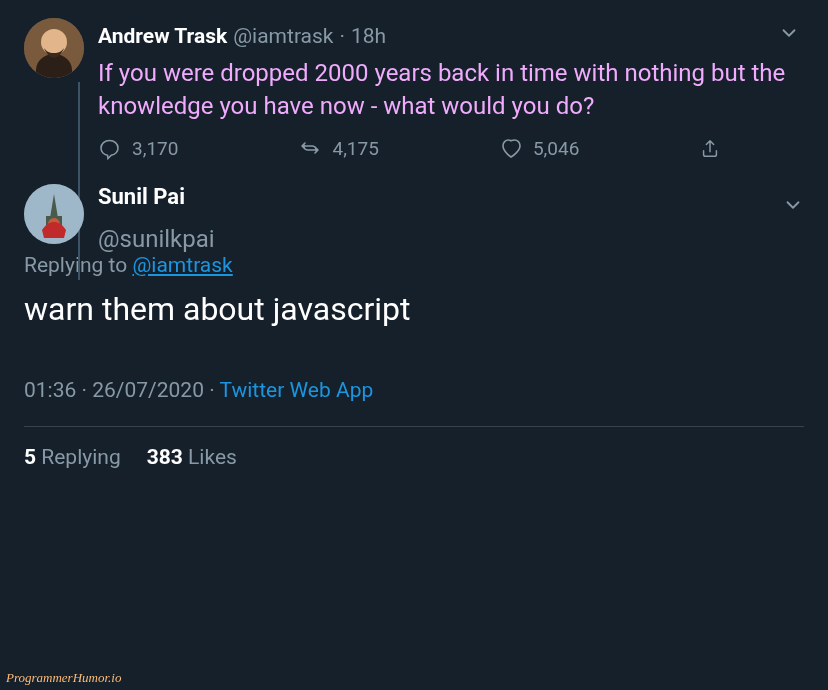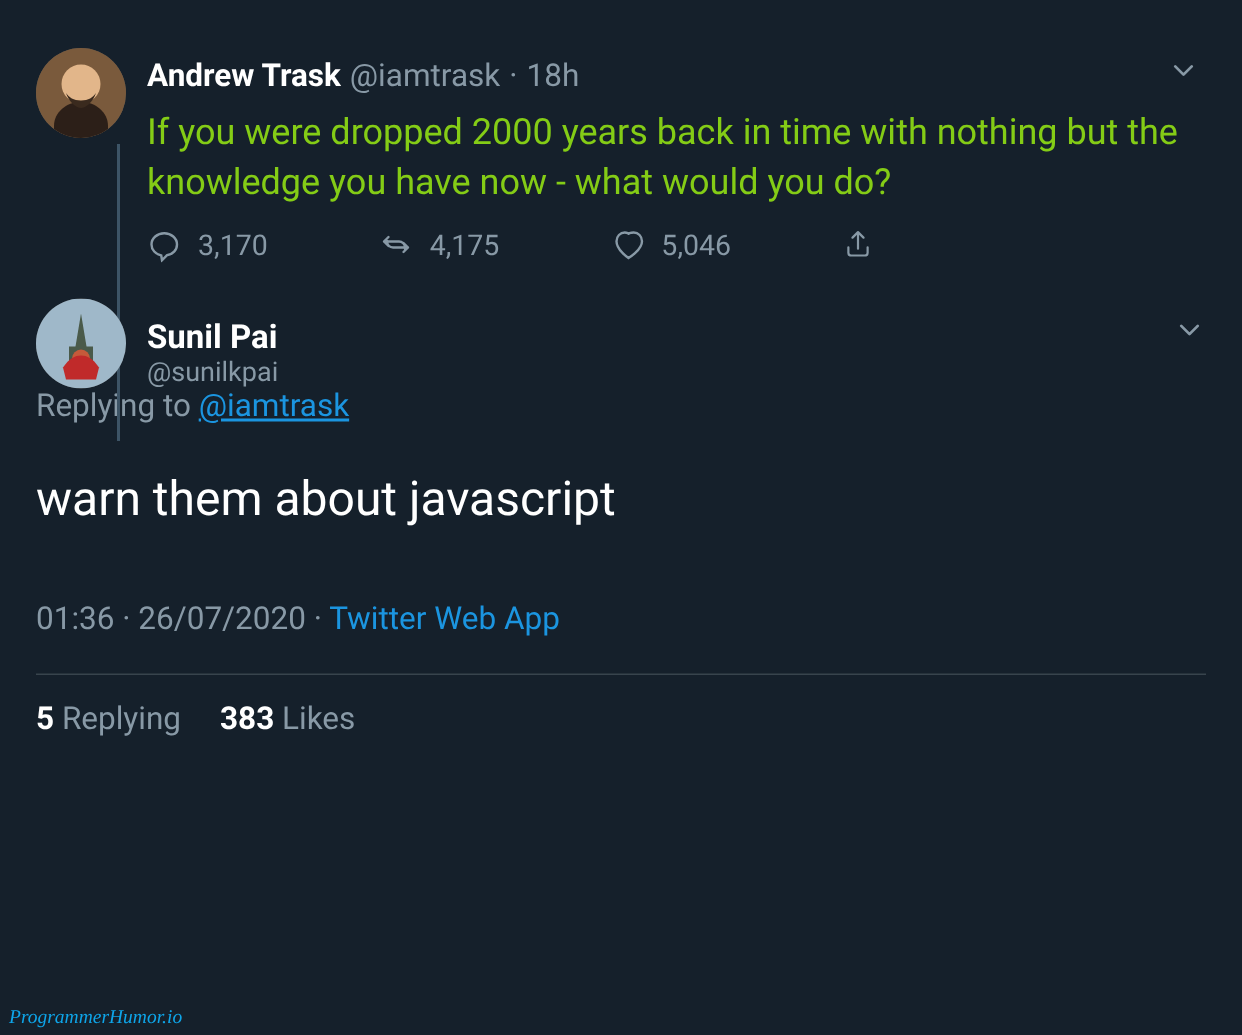--- a/index.html
+++ b/index.html
@@ -5,21 +5,21 @@
     * { margin: 0; padding: 0; box-sizing: border-box; }
     body {
       background: #15202b;
       color: #ffffff;
       font-family: -apple-system, BlinkMacSystemFont, "Segoe UI", Roboto, Helvetica, Arial, sans-serif;
       width: 828px;
       height: 690px;
       overflow: hidden;
       position: relative;
     }
-    .container { padding: 32px 24px 0 24px; }
+    .container { padding: 18px 24px 0 24px; }
 
     .quoted-tweet {
       display: flex;
       position: relative;
     }
     .avatar {
       width: 60px;
       height: 60px;
       border-radius: 50%;
       flex-shrink: 0;
@@ -50,69 +50,69 @@
       line-height: 1.3;
     }
     .display-name { font-weight: 700; color: #fff; }
     .handle, .dot, .time { color: #8899a6; font-weight: 400; }
     .caret {
       margin-left: auto;
       color: #8899a6;
       padding: 4px;
     }
     .tweet-text {
-      color: #84cc16;
+      color: #f0abfc;
       font-size: 24px;
       line-height: 1.35;
       margin-top: 2px;
     }
     .action-bar {
       display: flex;
-      align-items: center;
+      align-items: flex-end;
       margin-top: 14px;
       margin-bottom: 24px;
-      gap: 74px;
+      gap: 120px;
       color: #8899a6;
       font-size: 19px;
     }
     .action {
       display: inline-flex;
       align-items: center;
       gap: 10px;
       cursor: pointer;
     }
     .action svg { width: 24px; height: 24px; }
     .share-icon svg { width: 22px; height: 22px; }
 
     .main-tweet {
       display: flex;
-      align-items: flex-end;
+      align-items: flex-start;
       position: relative;
     }
     .main-display-name { font-size: 22px; font-weight: 700; }
-    .main-handle { font-size: 18px; color: #8899a6; margin-top: 0px; }
+    .main-handle { font-size: 24px; color: #8899a6; margin-top: 16px; }
 
     .main-caret {
       position: absolute;
       right: 0;
       top: 10px;
       color: #8899a6;
     }
 
     .replying-to {
       font-size: 21px;
       color: #8899a6;
     }
     .replying-to .mention {
       color: #1b95e0;
       text-decoration: underline;
     }
 
     .main-tweet-text {
-      margin-top: 30px;
+      margin-top: 13px;
       font-size: 32px;
       color: #fff;
       font-weight: 400;
     }
 
     .meta-line {
       margin-top: 50px;
       font-size: 21px;
       color: #8899a6;
     }
@@ -135,21 +135,21 @@
     }
     .stats .count { color: #fff; font-weight: 700; }
 
     .watermark {
       position: absolute;
       bottom: 4px;
       left: 6px;
       font-size: 13px;
       font-style: italic;
       font-family: Georgia, serif;
-      color: #0ea5e9;
+      color: #fdba74;
     }
   </style>
 </head>
 <body>
 
 <div class="container">
 
   <div class="quoted-tweet">
     <div class="thread-line"></div>
     <div class="avatar">

